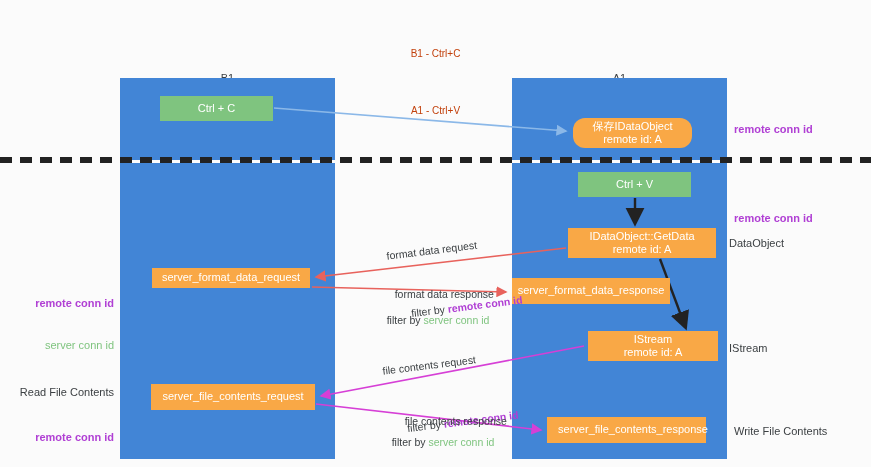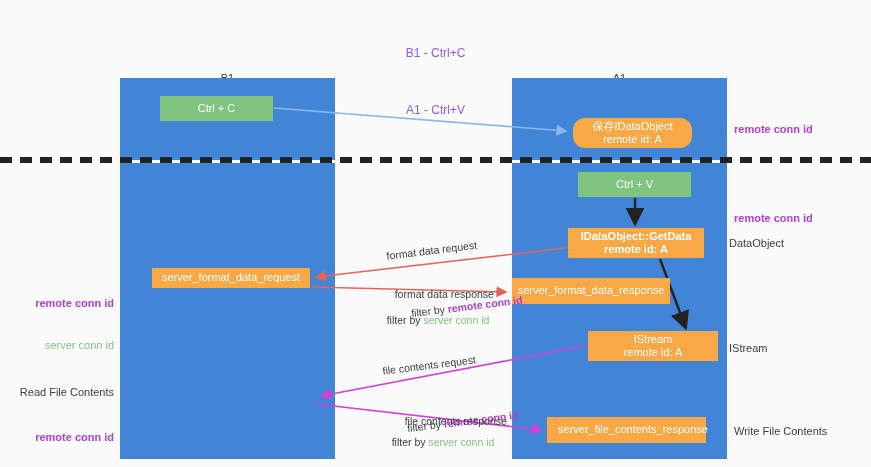--- a/index.html
+++ b/index.html
@@ -17,22 +17,22 @@
     position: absolute;
     left: 0; top: 0;
     width: 871px; height: 467px;
   }
   .abs { position: absolute; }
 
   
   #title-block {
     left: 0; top: 6px; width: 871px;
     text-align: center;
-    color: #8b5cf6;
-    font-size: 12px;
+    color: #c2410c;
+    font-size: 10px;
     line-height: 19px;
     white-space: pre;
   }
 
   
   .col-header {
     text-align: center;
     color: #3c4043;
     font-size: 11px;
     line-height: 13px;
@@ -68,21 +68,21 @@
     line-height: 13.5px;
     text-align: center;
     white-space: pre;
   }
   .node-green  { background: #7fc47f; }
   .node-orange { background: #f9a846; }
 
   #node-ctrlc        { left: 160px; top: 96px;  width: 113px; height: 25px; }
   #node-idataobject  { left: 573px; top: 118px; width: 119px; height: 30px; border-radius: 12px; }
   #node-ctrlv        { left: 578px; top: 172px; width: 113px; height: 25px; }
-  #node-getdata      { left: 568px; top: 228px; width: 136px; height: 30px; font-weight: bold; }
+  #node-getdata      { left: 568px; top: 228px; width: 148px; height: 30px; }
   #node-fmt-req      { left: 152px; top: 268px; width: 158px; height: 20px; }
   #node-fmt-resp     { left: 512px; top: 278px; width: 158px; height: 26px; }
   #node-istream      { left: 588px; top: 331px; width: 130px; height: 30px; }
   #node-file-req     { left: 151px; top: 384px; width: 164px; height: 26px; }
   #node-file-resp    { left: 547px; top: 417px; width: 159px; height: 26px; padding-left: 13px; }
 
   
   .side-note {
     font-size: 11px;
     line-height: 14px;
@@ -210,20 +210,23 @@
 
   <div class="abs node node-orange" id="node-fmt-resp">
     <span>server_format_data_response</span>
   </div>
 
   <div class="abs node node-orange" id="node-istream">
     <span>IStream</span>
     <span>remote id: A</span>
   </div>
 
+  <div class="abs node node-orange" id="node-file-req">
+    <span>server_file_contents_request</span>
+  </div>
 
   <div class="abs node node-orange" id="node-file-resp">
     <span>server_file_contents_response</span>
   </div>
 
 
   <div class="abs edge-label" id="lbl-fmt-req">
     <div>format data request</div>
     <div>
       <span>filter by </span><span class="conn-remote">remote conn id</span>

